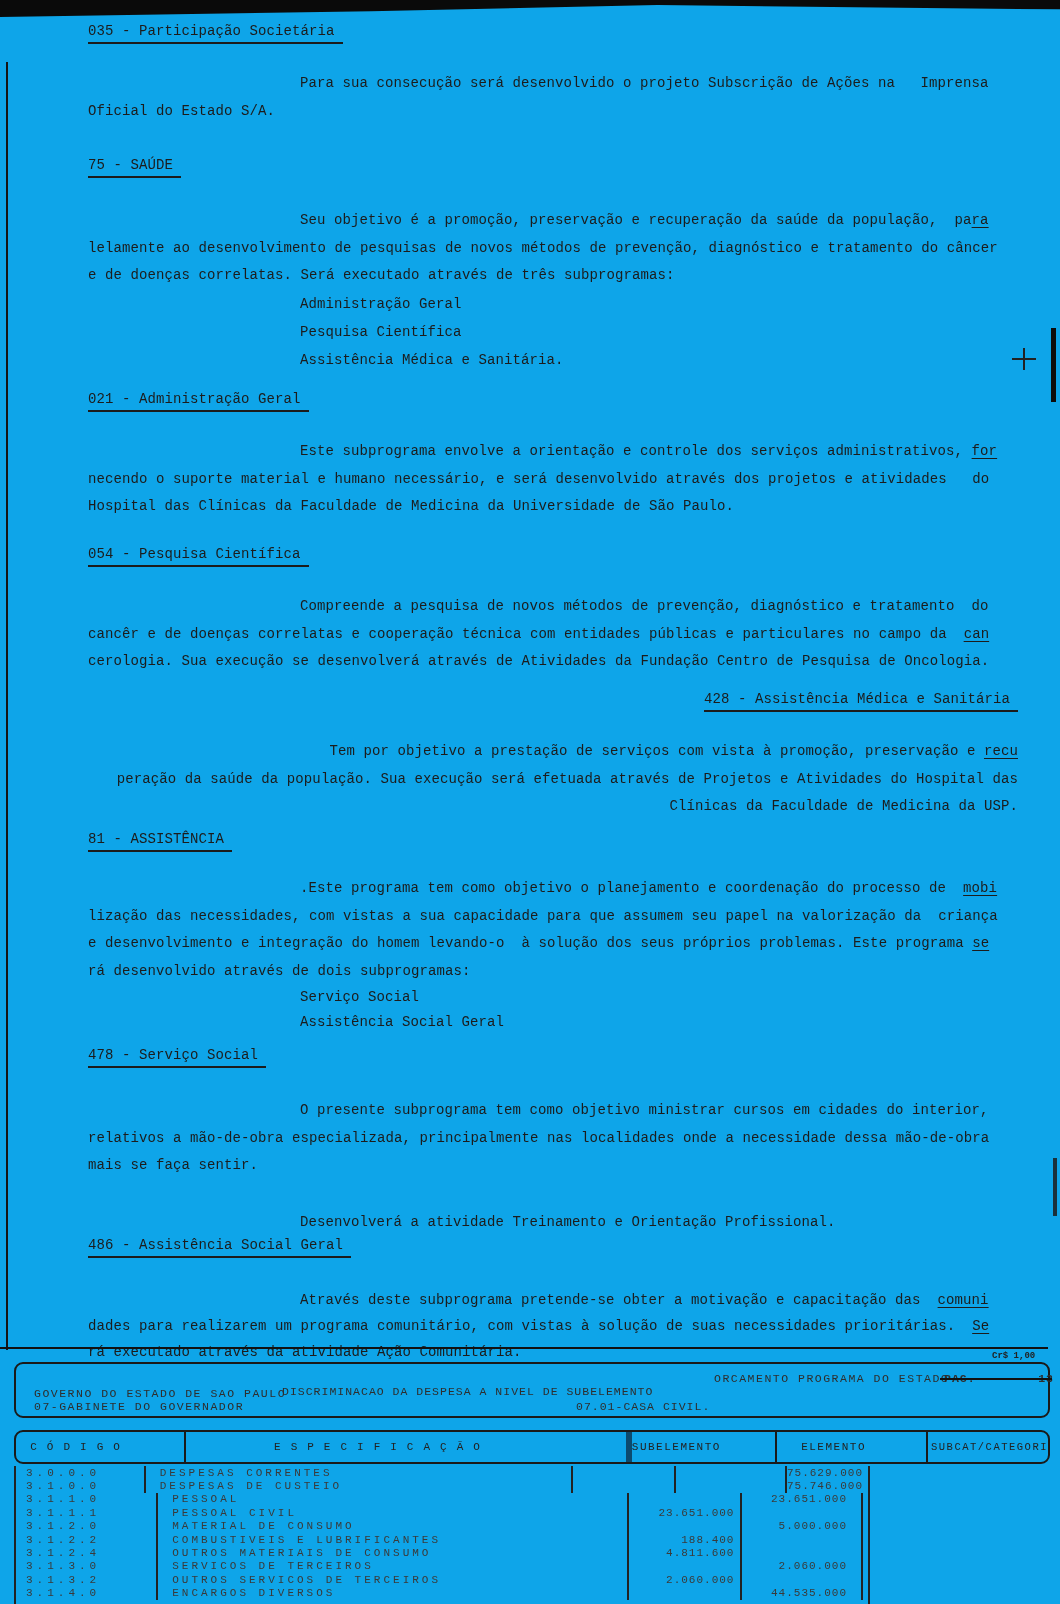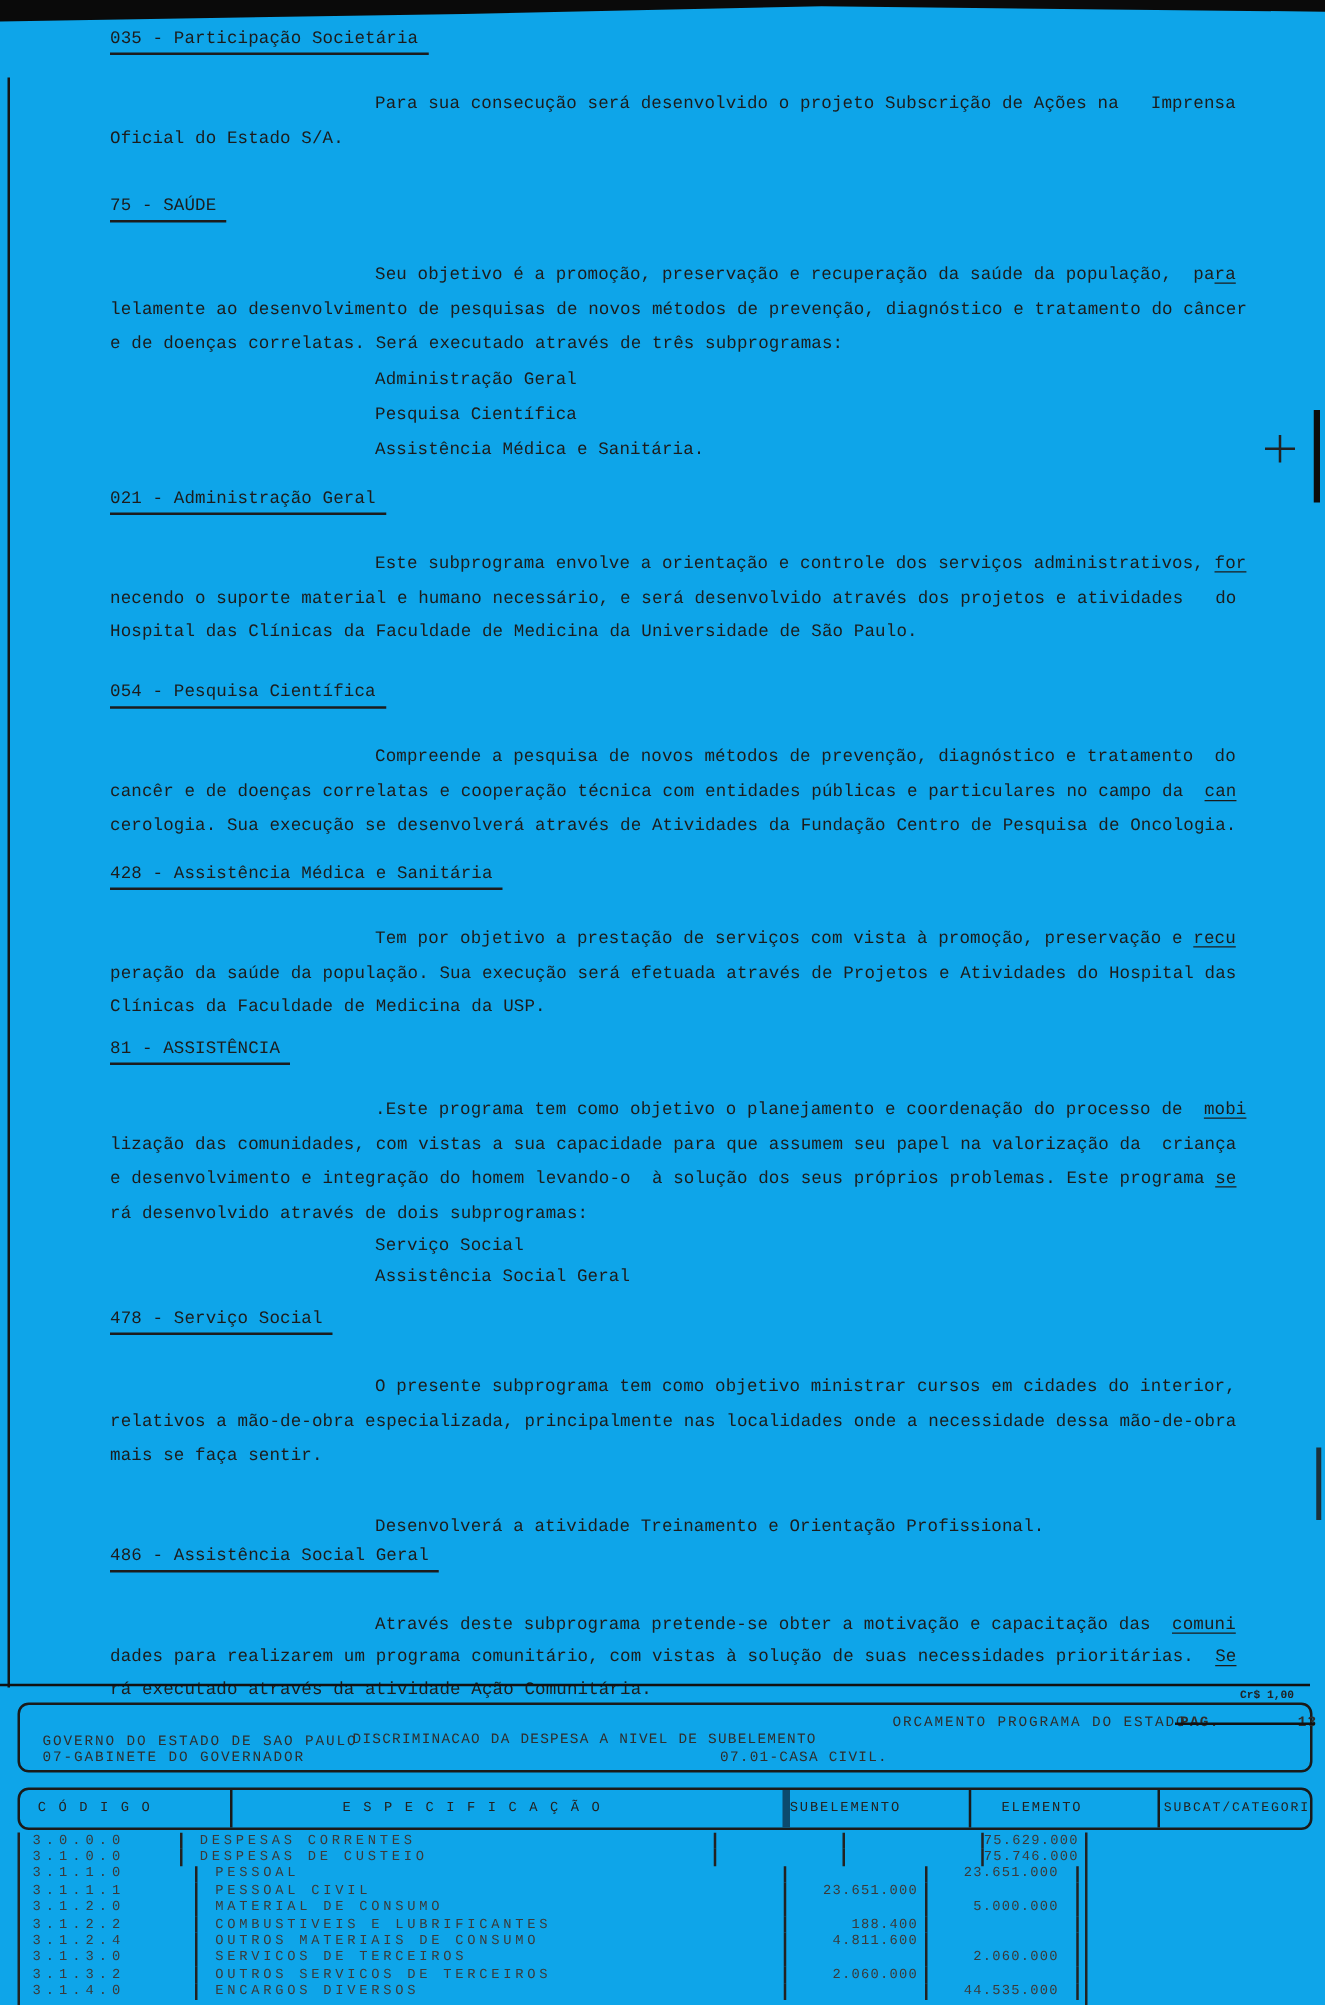--- a/index.html
+++ b/index.html
@@ -27,21 +27,21 @@
   .para + .para{margin-top:15px;}
   .pline{line-height:27.5px;white-space:pre;}
   .pline.indent{padding-left:212px;}
   .tail{text-decoration:underline;text-underline-offset:3px;}
   .plist{padding-left:212px;}
   .list-item{line-height:28px;white-space:pre;}
   #s035{top:22px;}
   #s75{top:156px;}  #s75 .para{margin-top:29px;}
   #s021{top:390px;}
   #s054{top:545px;}
-  #s428{top:690px;}
+  #s428{top:690px;text-align:right;}
   #s81{top:830px;}  #s81 .para{margin-top:23px;} #s81 .list-item{line-height:24.5px;}
   #s478{top:1046px;} #s478 .para{margin-top:29px;}
   #s486{top:1236px;} #s486 .para{margin-top:29px;} #s486 .pline{line-height:26px;}
   
   .page-divider{position:absolute;top:1347px;left:0;width:1048px;height:2px;background:#111;}
   .currency-note{position:absolute;top:1351px;left:992px;font-size:9px;font-weight:bold;color:#222;}
   .form-header-box{position:absolute;top:1362px;left:14px;width:1036px;height:56px;
     border:2px solid #1a1a1a;border-radius:9px;font-size:11.5px;color:#2e2e2e;box-sizing:border-box;}
   .fh-org{position:absolute;left:18px;top:23px;letter-spacing:1.5px;}
   .fh-dept{position:absolute;left:18px;top:36px;letter-spacing:1.5px;}
@@ -109,21 +109,21 @@
           <div class="pline">cancêr e de doenças correlatas e cooperação técnica com entidades públicas e particulares no campo da  <span class="tail">can</span></div>
           <div class="pline">cerologia. Sua execução se desenvolverá através de Atividades da Fundação Centro de Pesquisa de Oncologia.</div>
         </div></div>
       <div class="section" id="s428"><div class="sec-heading">428 - Assistência Médica e Sanitária</div><div class="para">
           <div class="pline indent">Tem por objetivo a prestação de serviços com vista à promoção, preservação e <span class="tail">recu</span></div>
           <div class="pline">peração da saúde da população. Sua execução será efetuada através de Projetos e Atividades do Hospital das</div>
           <div class="pline">Clínicas da Faculdade de Medicina da USP.</div>
         </div></div>
       <div class="section" id="s81"><div class="sec-heading">81 - ASSISTÊNCIA</div><div class="para">
           <div class="pline indent">.Este programa tem como objetivo o planejamento e coordenação do processo de  <span class="tail">mobi</span></div>
-          <div class="pline">lização das comunidades, com vistas a sua capacidade para que assumem seu papel na valorização da  criança</div>
+          <div class="pline">lização das necessidades, com vistas a sua capacidade para que assumem seu papel na valorização da  criança</div>
           <div class="pline">e desenvolvimento e integração do homem levando-o  à solução dos seus próprios problemas. Este programa <span class="tail">se</span></div>
           <div class="pline">rá desenvolvido através de dois subprogramas:</div>
         </div><div class="plist">
           <div class="list-item">Serviço Social</div>
           <div class="list-item">Assistência Social Geral</div>
         </div></div>
       <div class="section" id="s478"><div class="sec-heading">478 - Serviço Social</div><div class="para">
           <div class="pline indent">O presente subprograma tem como objetivo ministrar cursos em cidades do interior,</div>
           <div class="pline">relativos a mão-de-obra especializada, principalmente nas localidades onde a necessidade dessa mão-de-obra</div>
           <div class="pline">mais se faça sentir.</div>

